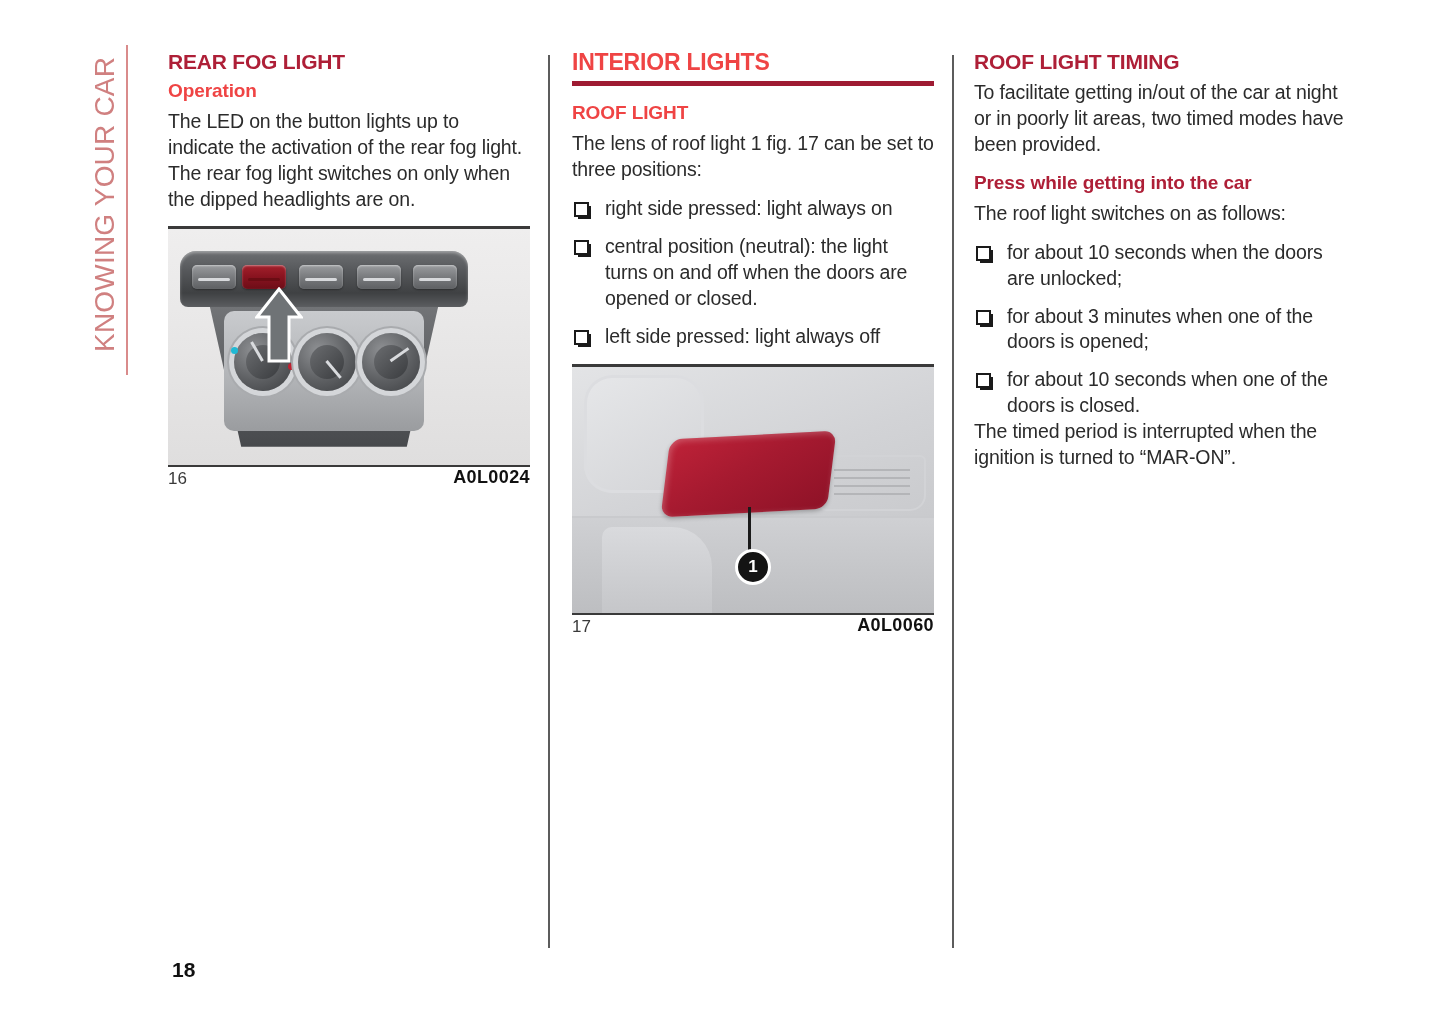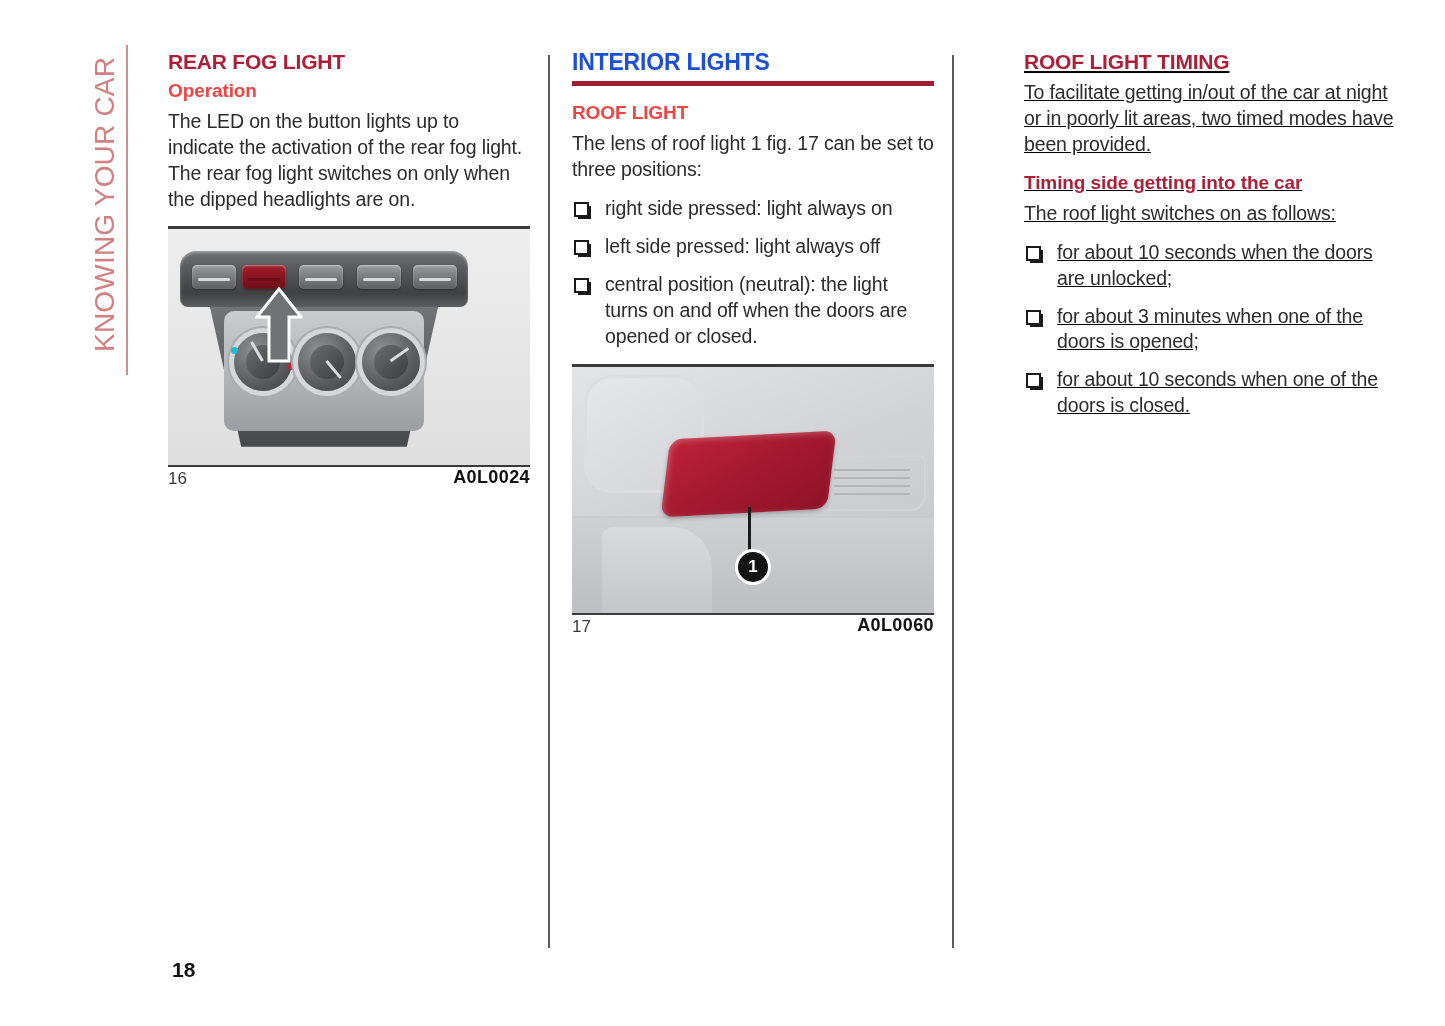--- a/index.html
+++ b/index.html
@@ -49,41 +49,41 @@
     white-space: nowrap;
   }
 
   
   .col {
     position: absolute;
     top: 50px;
   }
   #col-1 { left: 168px; width: 362px; }
   #col-2 { left: 572px; width: 362px; }
-  #col-3 { left: 1024px; width: 372px; text-decoration: underline; }
+  #col-3 { left: 974px; width: 372px; }
 
   .vdivider {
     position: absolute;
     width: 2px;
     background: #5c5c5c;
   }
   #divider-1 { left: 548px; top: 55px; height: 893px; }
   #divider-2 { left: 952px; top: 55px; height: 893px; }
 
   
   .h1 {
     color: #ae1f37;
     font-size: 21px;
     font-weight: bold;
     letter-spacing: -0.2px;
     margin: 0 0 6px 0;
     line-height: 1.15;
   }
   .h1-underlined {
-    color: #1d4ed8;
+    color: #ef4444;
     font-size: 23px;
     font-weight: bold;
     letter-spacing: -0.2px;
     margin: 0;
     line-height: 1.1;
     padding-bottom: 3px;
   }
   .h1-rule {
     height: 5px;
     background: #9e1b32;
@@ -494,22 +494,22 @@
 
     <h1 class="h1-underlined">INTERIOR LIGHTS</h1>
     <div class="h1-rule"></div>
 
     <h2 class="h2">ROOF LIGHT</h2>
 
     <p class="body">The lens of roof light 1 fig. 17 can be set to three positions:</p>
 
     <ul class="bullets">
       <li><span class="sq"></span><span class="txt">right side pressed: light always on</span></li>
+      <li><span class="sq"></span><span class="txt">central position (neutral): the light turns on and off when the doors are opened or closed.</span></li>
       <li><span class="sq"></span><span class="txt">left side pressed: light always off</span></li>
-      <li><span class="sq"></span><span class="txt">central position (neutral): the light turns on and off when the doors are opened or closed.</span></li>
     </ul>
 
     <div class="figure" id="fig17" style="margin-top:14px;">
       <div class="topline"></div>
       <div class="imgbox">
         <div class="roof-bg"></div>
         <div class="roof-mirrorframe"></div>
         <div class="roof-headliner"></div>
         <div class="roof-pillar"></div>
         <div class="roof-vent">
@@ -530,28 +530,29 @@
     </div>
 
   </div>
 
   <div class="col" id="col-3">
 
     <h1 class="h1">ROOF LIGHT TIMING</h1>
 
     <p class="body">To facilitate getting in/out of the car at night or in poorly lit areas, two timed modes have been provided.</p>
 
-    <h2 class="h2-sentence">Timing side getting into the car</h2>
+    <h2 class="h2-sentence">Press while getting into the car</h2>
 
     <p class="body">The roof light switches on as follows:</p>
 
     <ul class="bullets">
       <li><span class="sq"></span><span class="txt">for about 10 seconds when the doors are unlocked;</span></li>
       <li><span class="sq"></span><span class="txt">for about 3 minutes when one of the doors is opened;</span></li>
       <li style="margin-bottom:0;"><span class="sq"></span><span class="txt">for about 10 seconds when one of the doors is closed.</span></li>
     </ul>
 
+    <p class="body" style="margin-top:0;">The timed period is interrupted when the ignition is turned to “MAR-ON”.</p>
 
   </div>
 
   <div id="page-number">18</div>
 
 </div>
 
 </body></html>

